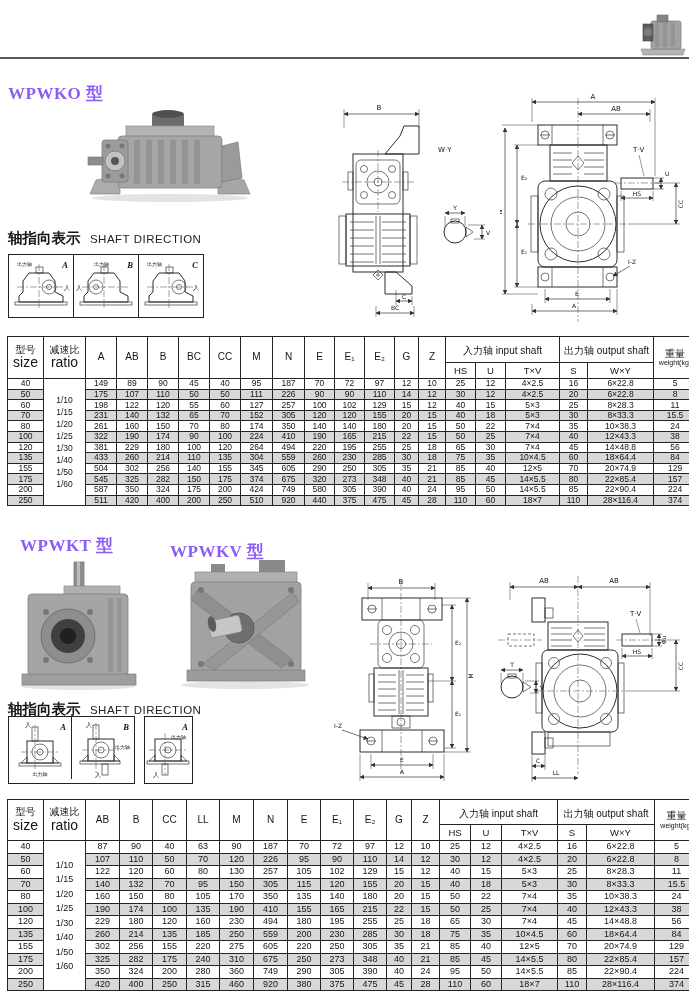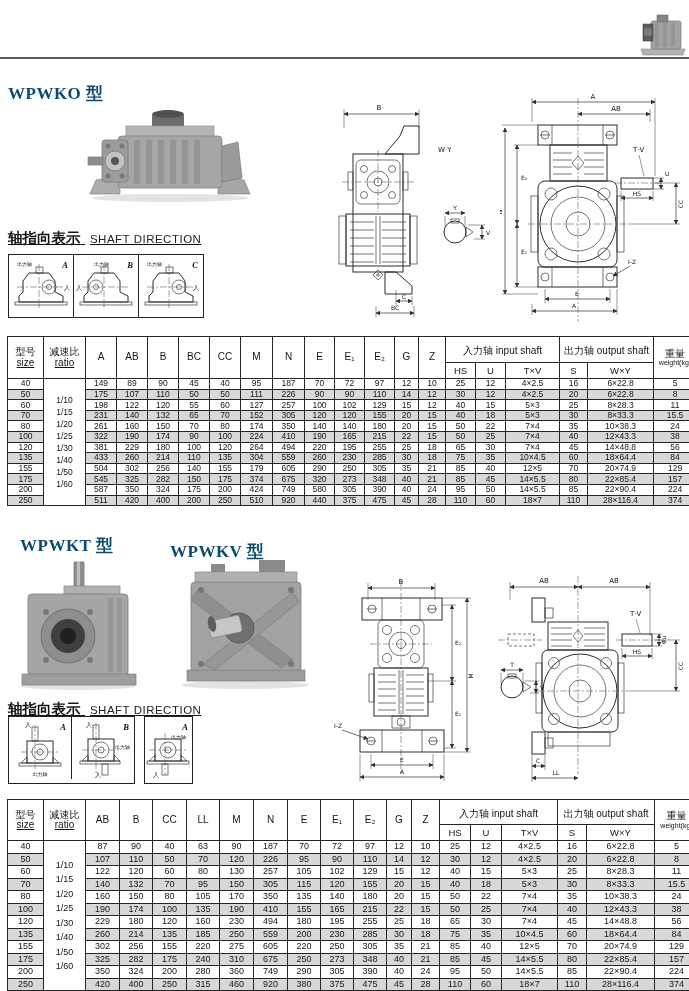--- a/index.html
+++ b/index.html
@@ -1,30 +1,30 @@
 <!DOCTYPE html>
 <html><head>
 <meta charset="utf-8">
 <style>
   html,body{margin:0;padding:0;background:#fff;}
   .page{position:relative;width:689px;height:991px;background:#fff;overflow:hidden;
         font-family:"Liberation Sans","DejaVu Sans",sans-serif;color:#111;}
   .abs{position:absolute;}
   .top-rule{position:absolute;left:0;top:57px;width:689px;height:2px;background:#5a5a5a;}
   .h-serif{position:absolute;font-family:"Liberation Serif","DejaVu Serif",serif;
-           font-weight:bold;font-size:17px;letter-spacing:.5px;color:#0c4a6e;}
-  .sd-head{position:absolute;white-space:nowrap;text-decoration:underline;}
+           font-weight:bold;font-size:17px;letter-spacing:.5px;color:#8b5cf6;}
+  .sd-head{position:absolute;white-space:nowrap;}
   .sd-head .cn{font-weight:bold;font-size:14.5px;color:#151515;}
   .sd-head .en{font-size:11.5px;color:#222;margin-left:5px;letter-spacing:.5px;}
   
   table.spec{border-collapse:collapse;table-layout:fixed;width:675px;background:#fff;}
   .spec th,.spec td{border:1px solid #242424;padding:0;text-align:center;vertical-align:middle;
       font-weight:normal;color:#141414;overflow:hidden;white-space:nowrap;line-height:1.05;}
   .spec .cn{font-size:10px;}
-  .spec .en{font-size:10px;text-decoration:underline;}
+  .spec .en{font-size:14px;}
   .spec .wen{font-size:7px;}
   .spec .gcn{font-size:10px;}
   .spec .gen{font-size:10px;}
   .spec th.dimh{font-size:10px;}
   .spec th.subh{font-size:9.5px;}
   .t1 thead tr.hr1 th{height:25px;}
   .t1 thead tr.hr2 th{height:15px;}
   .t2 thead tr.hr1 th{height:24px;}
   .t2 thead tr.hr2 th{height:15px;}
   .t1 tbody tr{height:10.6px;}
@@ -526,21 +526,21 @@
             <td>18×64.4</td>
             <td>84</td>
           </tr>
           <tr>
             <td class="sz">155</td>
             <td>504</td>
             <td>302</td>
             <td>256</td>
             <td>140</td>
             <td>155</td>
-            <td>179</td>
+            <td>345</td>
             <td>605</td>
             <td>290</td>
             <td>250</td>
             <td>305</td>
             <td>35</td>
             <td>21</td>
             <td>85</td>
             <td>40</td>
             <td>12×5</td>
             <td>70</td>

